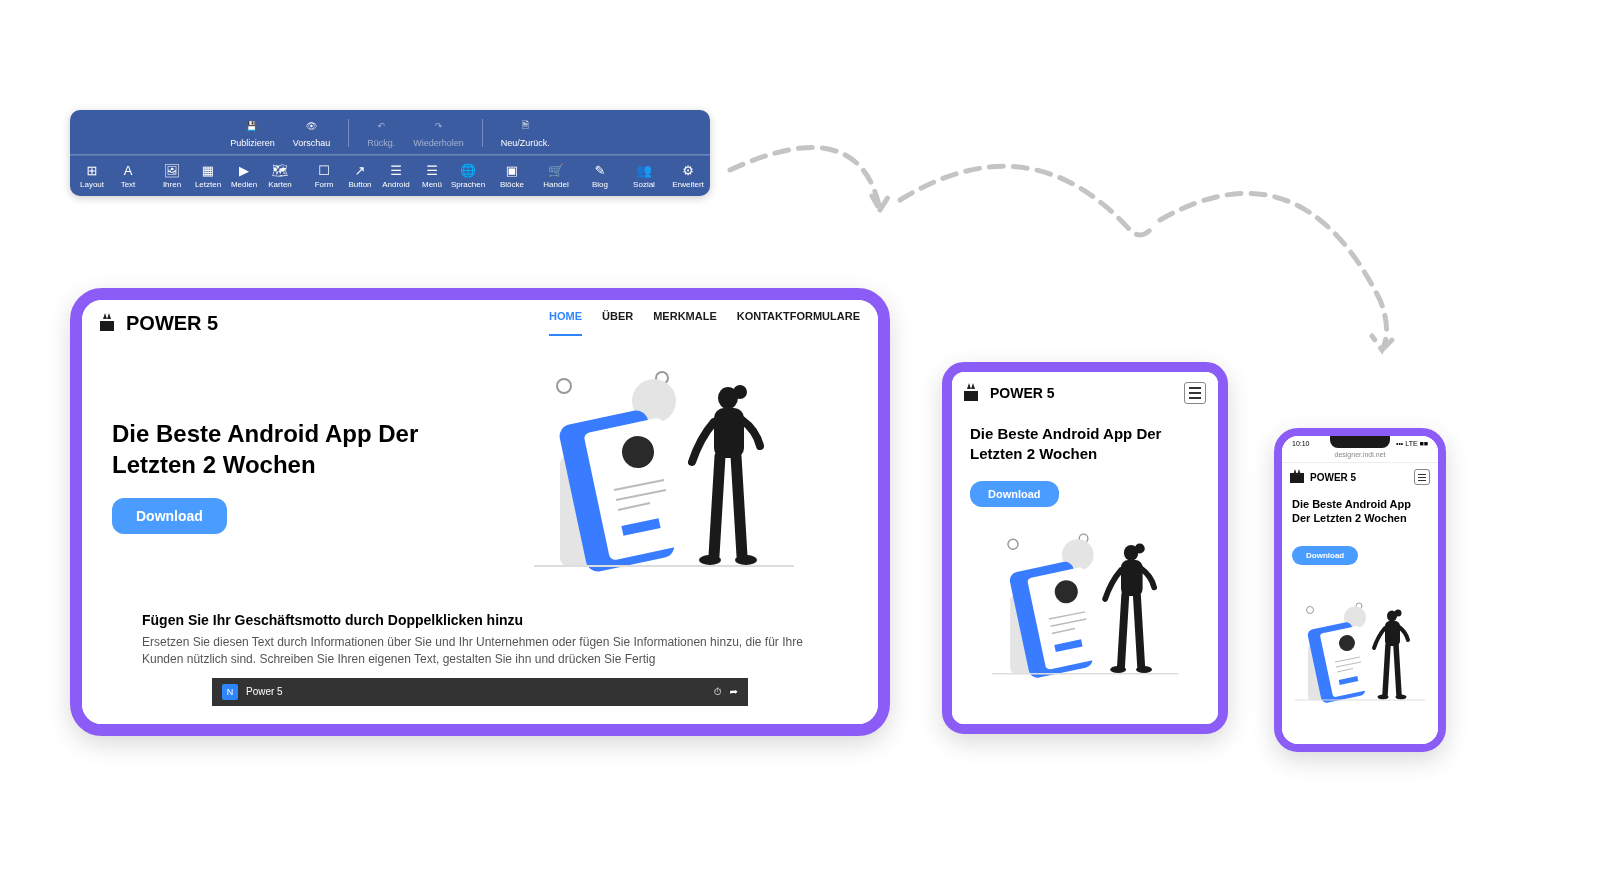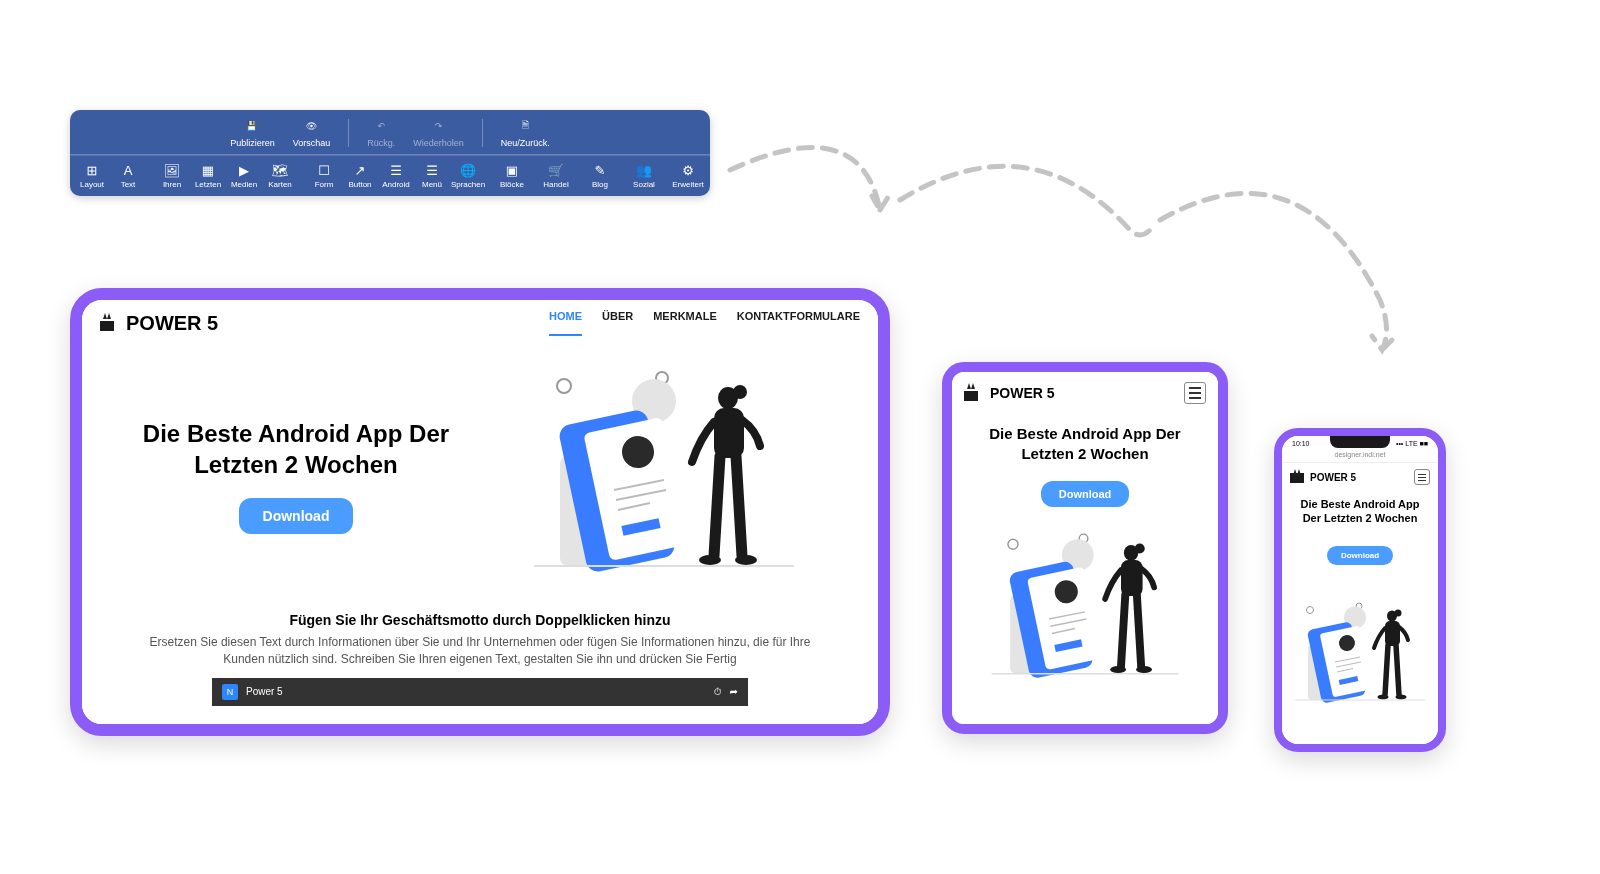--- a/index.html
+++ b/index.html
@@ -31,25 +31,25 @@
 .site{width:100%;height:100%;background:#fff;overflow:hidden}
 .site-header{display:flex;align-items:center;justify-content:space-between;padding:10px 18px}
 .logo{display:flex;align-items:center;gap:6px;font-weight:bold}
 .logo-icon{width:20px;height:16px;position:relative}
 .logo-icon:before{content:"";position:absolute;bottom:0;left:0;width:14px;height:10px;background:#1a1a1a}
 .logo-icon:after{content:"";position:absolute;top:-2px;left:2px;width:10px;height:6px;background:#222;clip-path:polygon(10% 100%,30% 0%,50% 100%,70% 0%,90% 100%)}
 .nav{display:flex;gap:20px;font-size:11px;font-weight:bold}
 .nav a{text-decoration:none;color:#1a1a1a;cursor:pointer}
 .nav a.active{color:#2e86ff;border-bottom:2px solid #2e86ff;padding-bottom:12px}
 .hero{display:flex;align-items:center;padding:20px 30px}
-.hero-text{flex:1;text-align:center}
+.hero-text{flex:1;text-align:left}
 .hero-text h1{font-size:24px;font-weight:bold;line-height:1.3;margin-bottom:18px}
 .dl-btn{display:inline-block;background:#4a9cff;color:#fff;padding:10px 24px;border-radius:12px;font-size:14px;font-weight:bold;cursor:pointer}
 .illus{flex:1;display:flex;align-items:center;justify-content:center;position:relative}
-.motto{text-align:center;padding:6px 60px}
+.motto{padding:6px 60px}
 .motto h3{font-size:14px;font-weight:bold;margin-bottom:6px}
 .motto p{font-size:12px;color:#555;line-height:1.4}
 .video-bar{background:#333;margin:4px 130px 0;height:28px;display:flex;align-items:center;padding:0 10px;color:#fff;font-size:10px;gap:8px}
 .video-bar .vicon{width:16px;height:16px;background:#2e86ff;border-radius:2px;display:flex;align-items:center;justify-content:center;font-size:9px}
 
 .hamburger{width:22px;height:22px;border:1px solid #888;border-radius:3px;display:flex;flex-direction:column;justify-content:center;gap:3px;padding:0 4px;cursor:pointer}
 .hamburger span{height:2px;background:#333}
 
 
 .tablet .site-header{padding:10px 12px}

